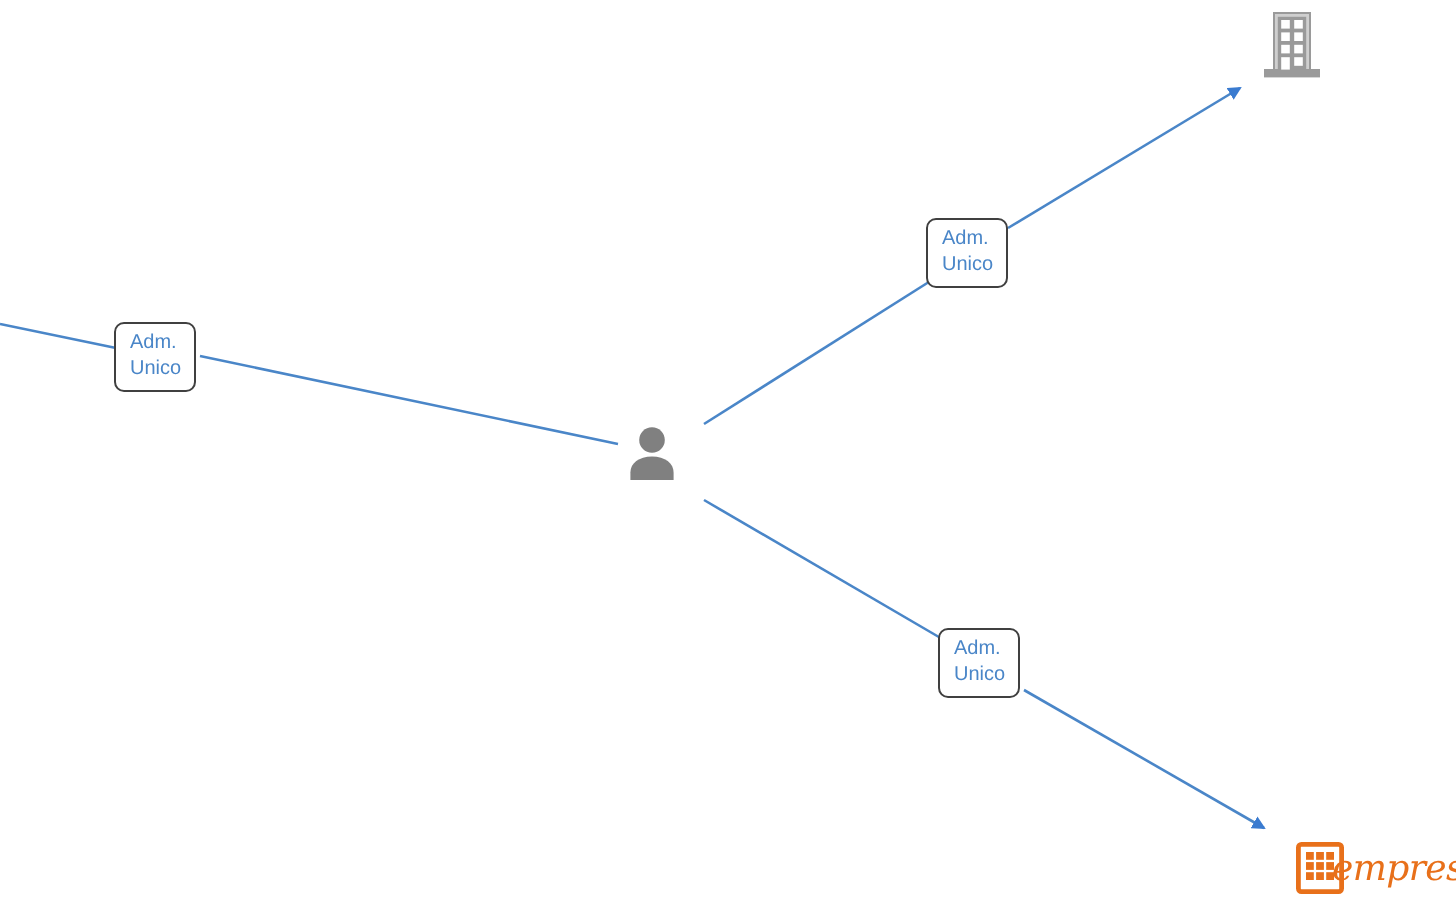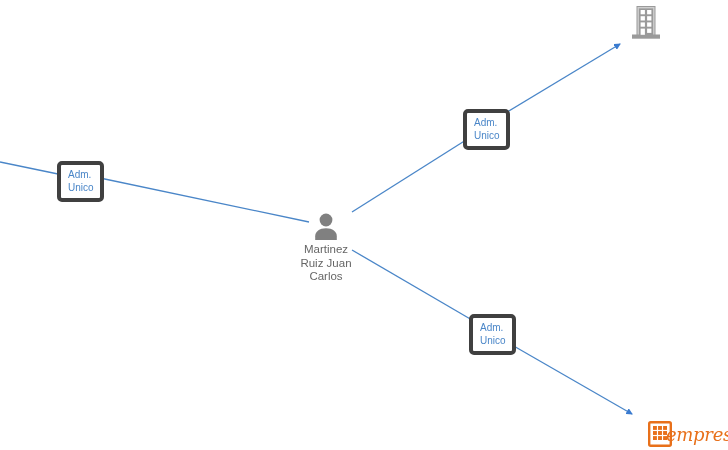--- a/index.html
+++ b/index.html
@@ -28,21 +28,21 @@
     width: 728px;
     height: 450px;
     pointer-events: none;
   }
 
   
   .edge-label {
     position: absolute;
     box-sizing: border-box;
     background: #ffffff;
-    border: 4px solid #404040;
+    border: 1px solid #404040;
     border-radius: 5px;
     color: #4a86c8;
     font-size: 10px;
     line-height: 12.5px;
     padding: 4px 6px 4px 7px;
     white-space: nowrap;
     text-align: left;
   }
   .edge-label .ln {
     display: block;
@@ -135,25 +135,20 @@
   <div class="edge-label" id="edge-label-bottom">
     <span class="ln">Adm.</span>
     <span class="ln">Unico</span>
   </div>
 
   <div id="person-node">
     <svg class="person-icon" width="30" height="30" viewBox="0 0 30 30" xmlns="http://www.w3.org/2000/svg">
       <circle cx="15" cy="9" r="6.4" fill="#808080"></circle>
       <path d="M 15 17.2 C 8.4 17.2 4.2 20.6 4.2 25.2 L 4.2 29 L 25.8 29 L 25.8 25.2 C 25.8 20.6 21.6 17.2 15 17.2 Z" fill="#808080"></path>
     </svg>
-    <div class="person-label">
-      <span class="ln">Martinez</span>
-      <span class="ln">Ruiz Juan</span>
-      <span class="ln">Carlos</span>
-    </div>
   </div>
 
   <div id="company-node">
     <svg width="32" height="38" viewBox="0 0 32 38" xmlns="http://www.w3.org/2000/svg">
 
       <rect x="6.5" y="2" width="19" height="30" fill="#9a9a9a"></rect>
       <rect x="8.2" y="3.7" width="15.6" height="28.3" fill="none" stroke="#cfcfcf" stroke-width="1.4"></rect>
 
       <rect x="2" y="30.5" width="28" height="4.2" fill="#9a9a9a"></rect>
 

